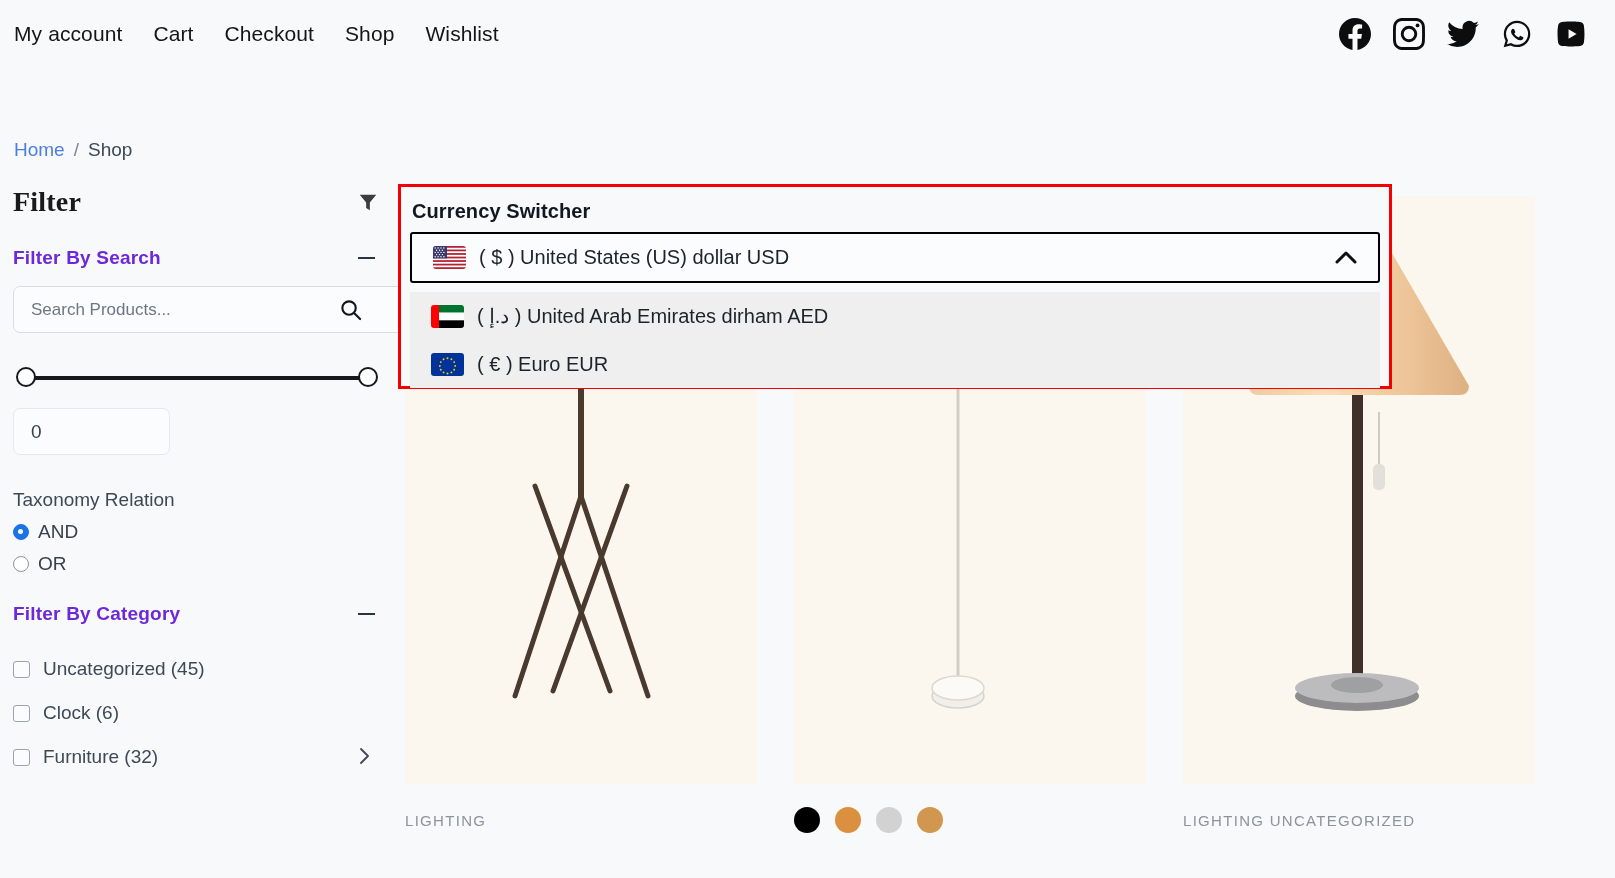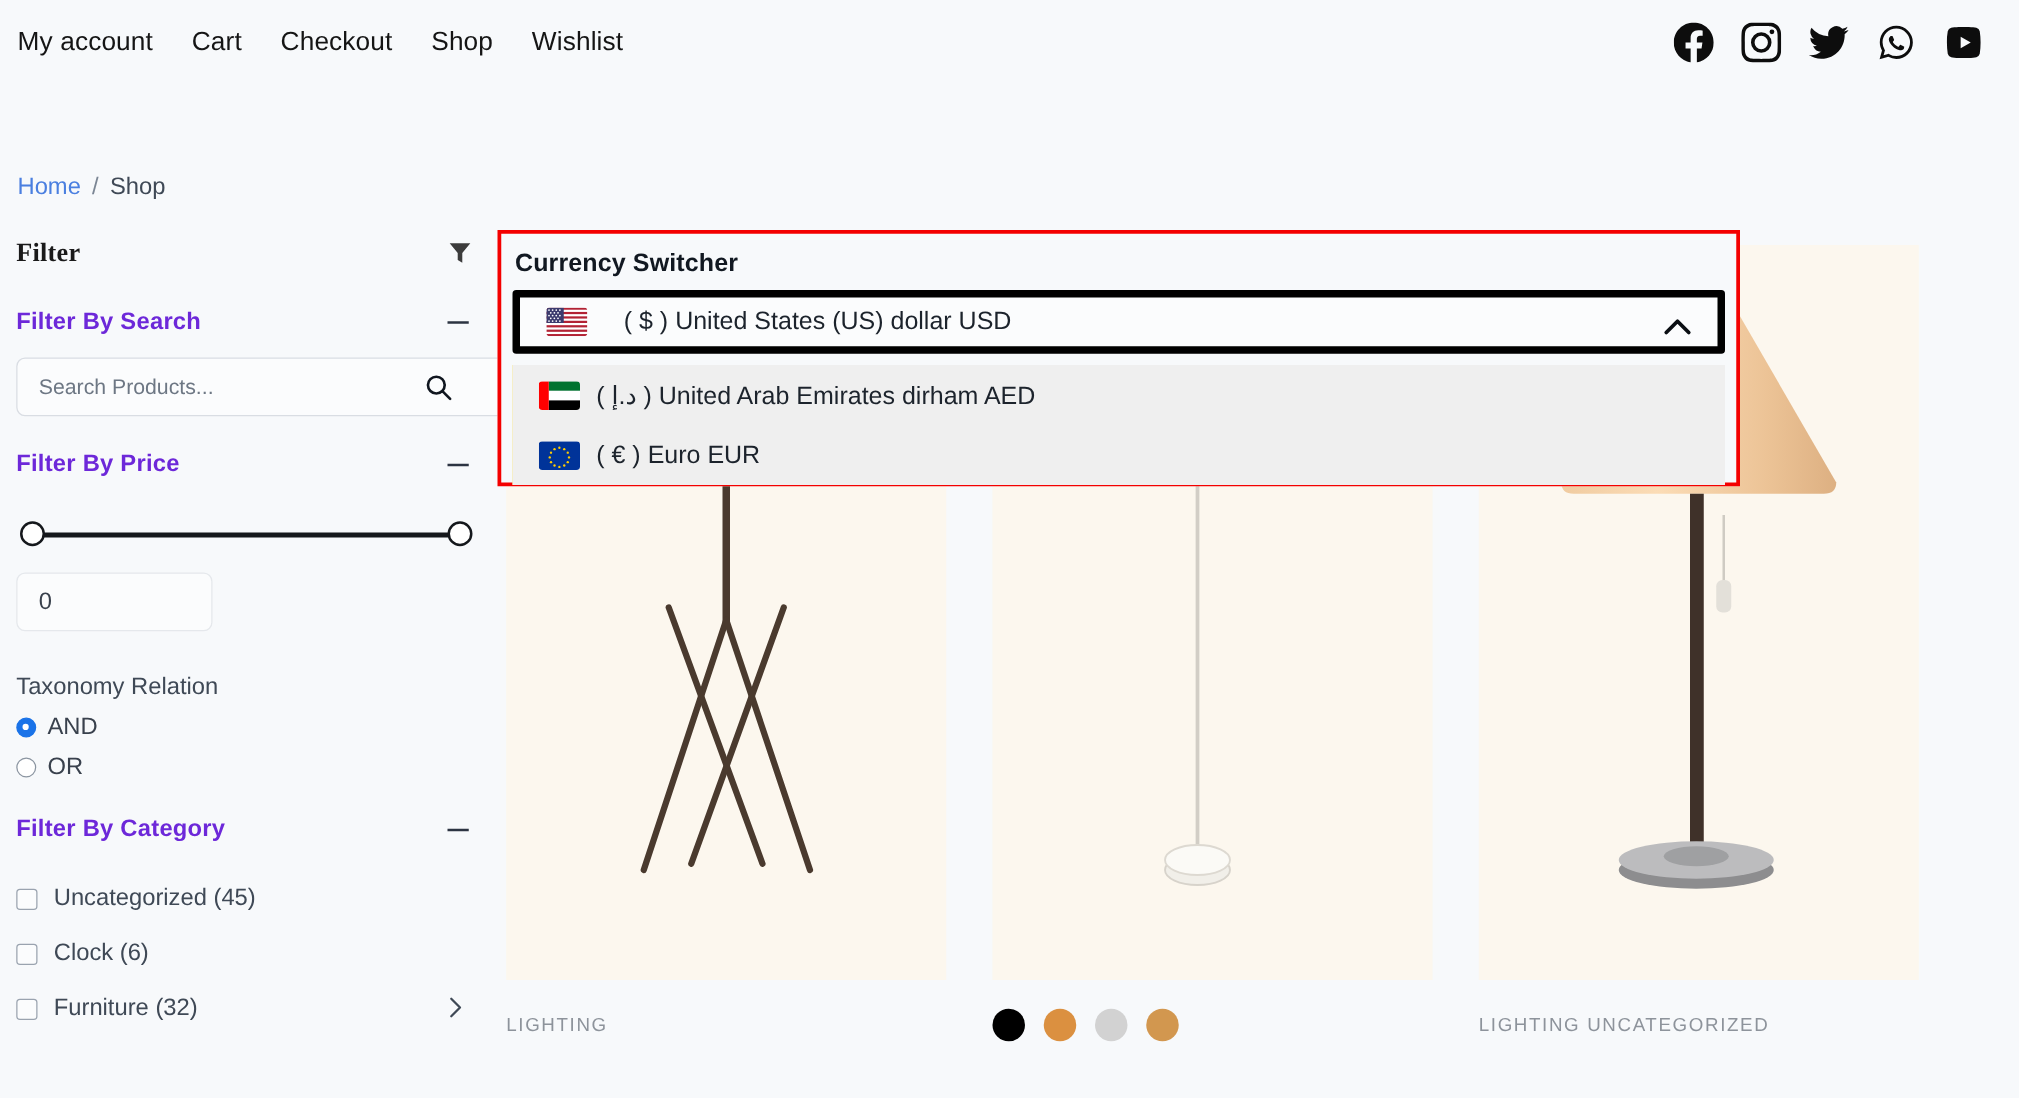--- a/index.html
+++ b/index.html
@@ -36,21 +36,21 @@
   .breadcrumb .crumb-current { color: #3f4956; }
 
   
   .sidebar { position: absolute; left: 0; top: 185px; width: 392px; padding: 0 13px; }
   .filter-head {
     display: flex; align-items: center; justify-content: space-between;
     height: 34px;
   }
   .filter-title {
     font-family: "Liberation Serif", serif;
-    font-size: 21px; font-weight: bold; color: #1a1a1a; letter-spacing: .2px;
+    font-size: 28px; font-weight: bold; color: #1a1a1a; letter-spacing: .2px;
   }
   .funnel { width: 22px; height: 22px; color: #3c3c3c; }
   .funnel svg { width: 22px; height: 22px; fill: currentColor; display: block; }
 
   .fsection { margin-top: 28px; }
   .fsection-head {
     display: flex; align-items: center; justify-content: space-between;
   }
   .fsection-title { font-size: 19px; font-weight: bold; color: #6d28d9; letter-spacing: .2px; }
   .collapse-minus {
@@ -138,22 +138,22 @@
   .cs-box {
     position: absolute; left: 398px; top: 184px; width: 994px; height: 205px;
     border: 3px solid #f40000; background: #f7f9fb; z-index: 40;
   }
   .cs-title {
     font-size: 20px; font-weight: bold; color: #111821;
     padding: 13px 0 0 11px; letter-spacing: .1px;
   }
   .cs-selected {
     position: relative; margin: 9px 9px 0 9px; height: 51px;
-    background: #fbfcfd; border: 6px solid #000000; border-radius: 3px;
-    display: flex; align-items: center; padding-left: 21px; gap: 29px;
+    background: #fbfcfd; border: 2px solid #000000; border-radius: 3px;
+    display: flex; align-items: center; padding-left: 21px; gap: 13px;
   }
   .cs-option {
     height: 48px; display: flex; align-items: center; padding-left: 21px; gap: 13px;
     background: #efefef;
   }
   .cs-options-wrap { margin: 9px 9px 0 9px; background: #fde047; }
   .cs-label { font-size: 20px; color: #1c232c; white-space: nowrap; }
   .flag { width: 33px; height: 23px; border-radius: 3px; overflow: hidden; flex: none; display: block; }
   .flag svg { width: 33px; height: 23px; display: block; }
   .cs-caret {
@@ -232,24 +232,20 @@
         <span class="search-ico">
           <svg viewBox="0 0 24 24" fill="none" stroke="currentColor" stroke-width="2.2" stroke-linecap="round">
               <circle cx="10.5" cy="10.5" r="7"></circle>
               <line x1="16" y1="16" x2="22" y2="22"></line>
             </svg>
         </span>
       </div>
     </div>
 
     <div class="fsection">
-      <div class="fsection-head">
-        <span class="fsection-title">Filter By Price</span>
-        <span class="collapse-minus"></span>
-      </div>
       <div class="slider-wrap">
         <div class="slider-rail"></div>
         <div class="slider-knob left"></div>
         <div class="slider-knob right"></div>
       </div>
       <div class="price-inputs">
         <input class="price-box" type="text" value="0" style="">
       </div>
     </div>
 

